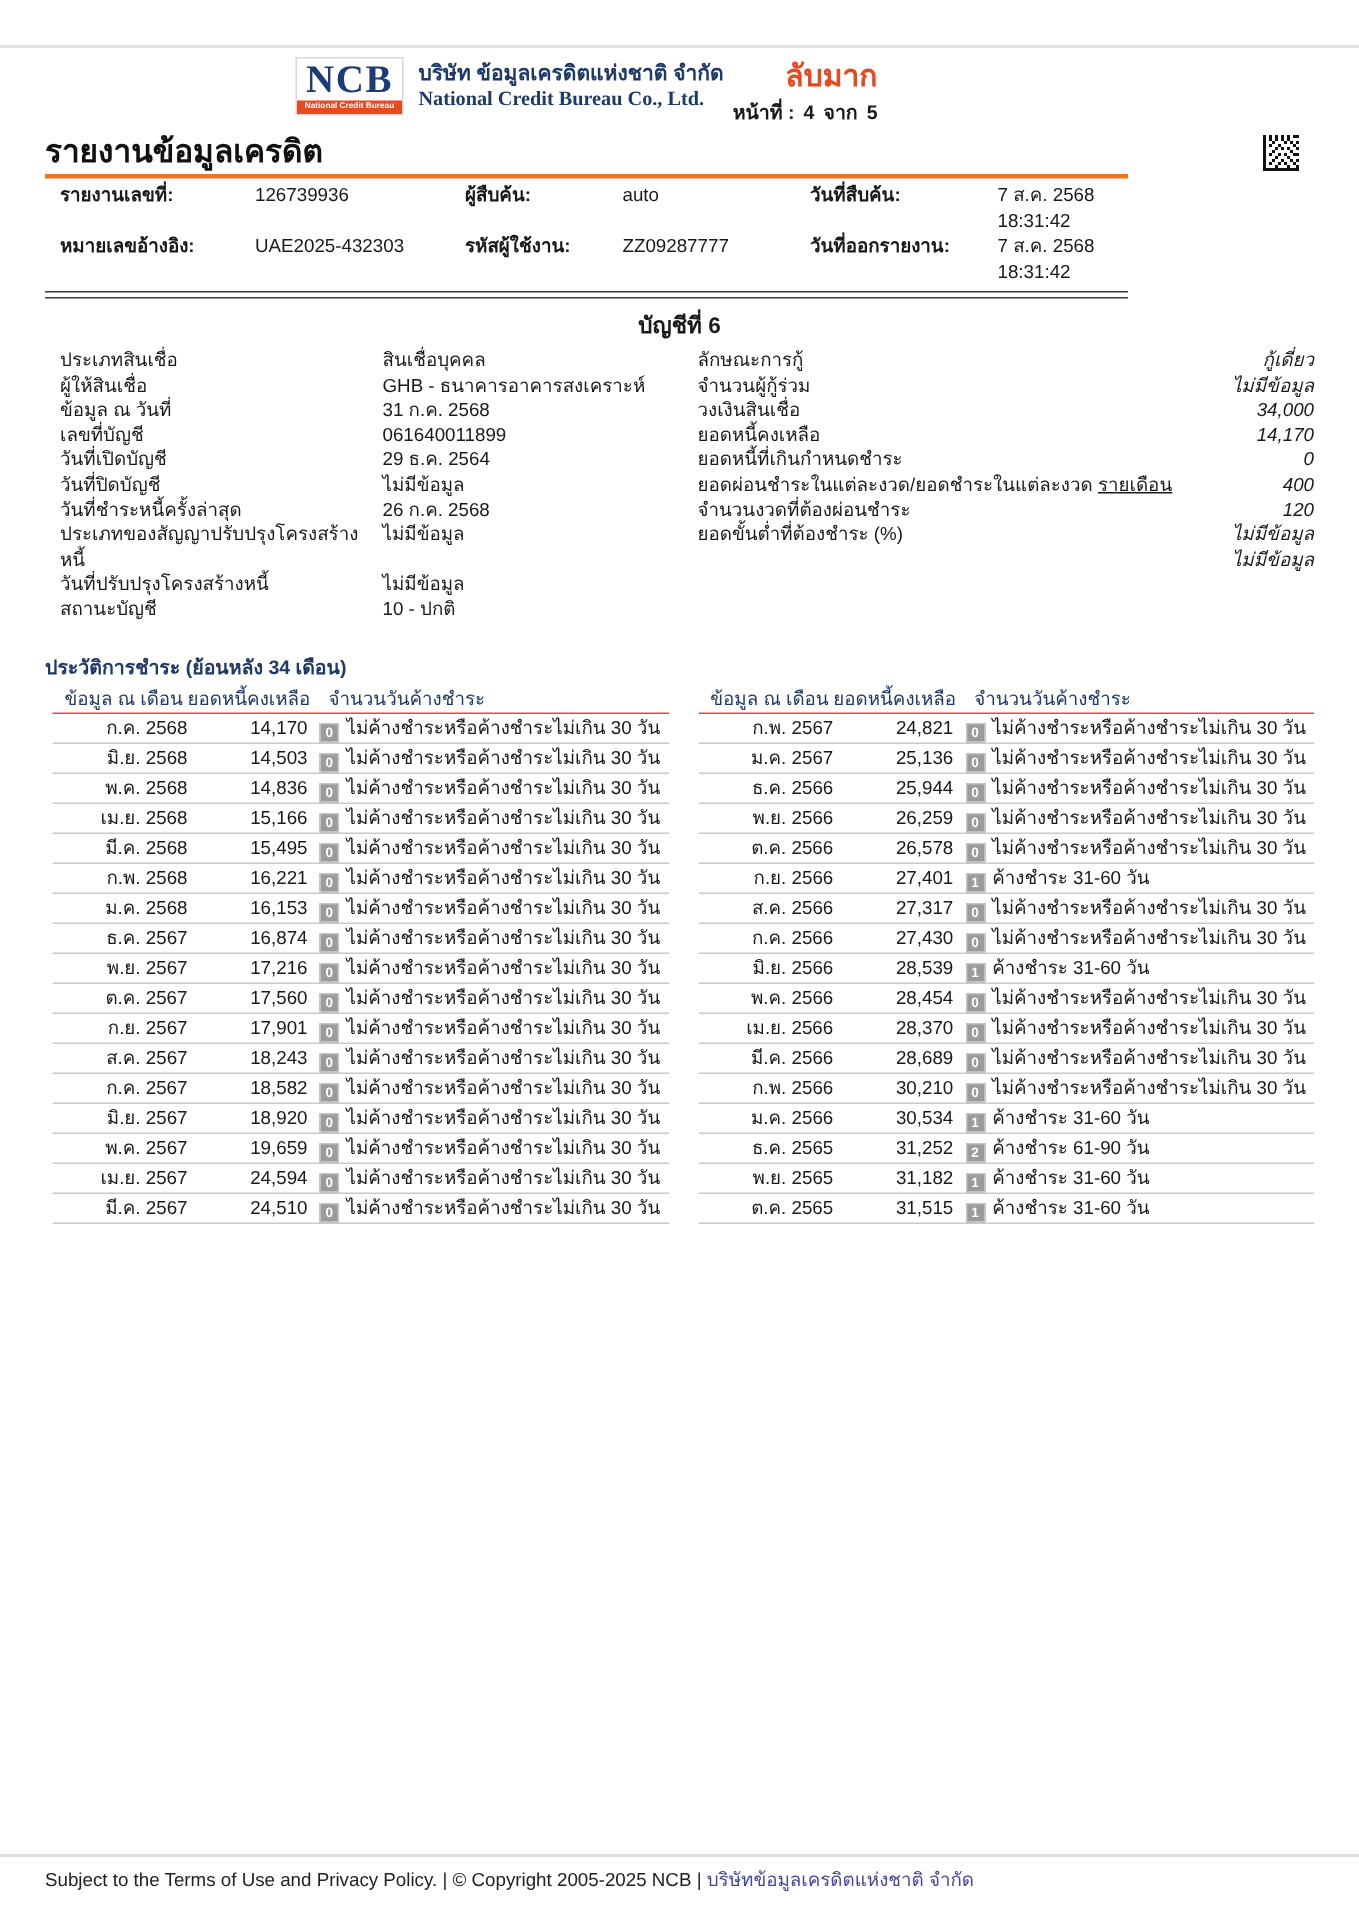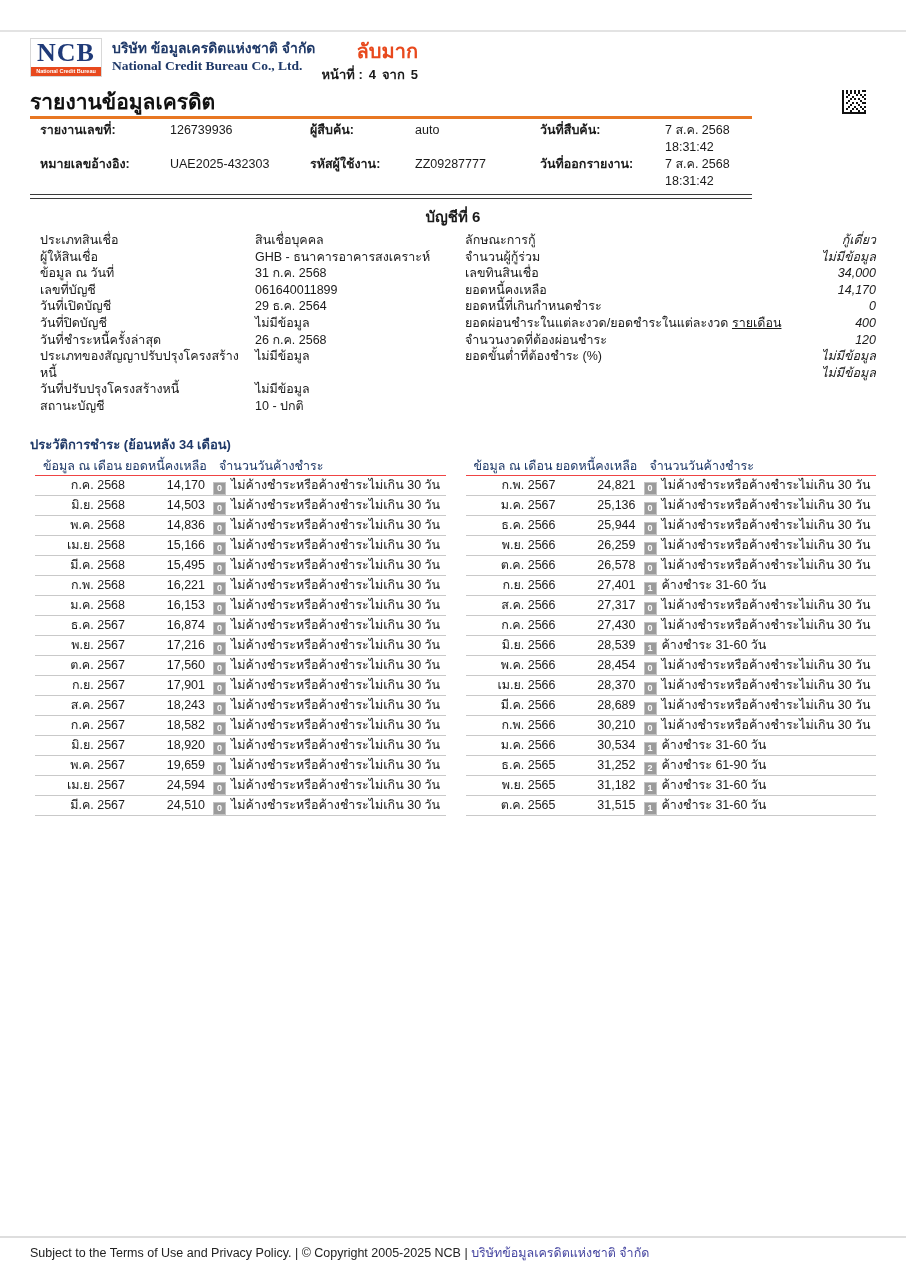--- a/index.html
+++ b/index.html
@@ -3,21 +3,21 @@
 <meta charset="utf-8">
 <style>
   * { box-sizing: border-box; margin: 0; padding: 0; }
   body { margin: 0; background: #fff; font-family: "Liberation Sans", "DejaVu Sans", sans-serif; }
   .page { position: relative; width: 906px; height: 1280px; background: #fff; overflow: hidden; color: #1a1a1a; font-size: 13px; }
   .top-rule { position: absolute; top: 30px; left: 0; width: 906px; border-top: 2px solid #e3e3e3; }
   .content { position: absolute; top: 38px; left: 30px; width: 846px; }
   .col-narrow { width: 722px; }
 
   
-  .header { display: flex; justify-content: flex-start; align-items: flex-start; height: 50px; }
+  .header { display: flex; justify-content: center; align-items: flex-start; height: 50px; }
   .header-left { display: flex; gap: 10px; }
   .logo { width: 72px; text-align: center; border: 1px solid #d8d8d8; background: #fff; }
   .logo-ncb { font-family: "Liberation Serif", "DejaVu Serif", serif; font-weight: bold; font-size: 26px; line-height: 28px; color: #1f3a78; letter-spacing: 1px; }
   .logo-banner { background: #e8491d; color: #fff; font-size: 5.5px; line-height: 9px; font-weight: bold; white-space: nowrap; overflow: hidden; }
   .company-th { color: #1f3968; font-weight: bold; font-size: 14px; line-height: 20px; }
   .company-en { color: #1f3968; font-weight: bold; font-size: 13.5px; font-family: "Liberation Serif", "DejaVu Serif", serif; }
   .header-right { text-align: right; padding-top: 2px; }
   .confidential { color: #e8491d; font-weight: bold; font-size: 20px; line-height: 22px; }
   .page-info { font-weight: bold; font-size: 13px; margin-top: 2px; }
   .page-info span { margin-left: 6px; }
@@ -181,21 +181,21 @@
             <span class="acct-label"><span>ลักษณะการกู้</span><span class="u"></span></span>
             <span class="acct-value right">กู้เดี่ยว</span>
           </div>
 
           <div class="acct-row">
             <span class="acct-label"><span>จำนวนผู้กู้ร่วม</span><span class="u"></span></span>
             <span class="acct-value right">ไม่มีข้อมูล</span>
           </div>
 
           <div class="acct-row">
-            <span class="acct-label"><span>เลขทินสินเชื่อ</span><span class="u"></span></span>
+            <span class="acct-label"><span>วงเงินสินเชื่อ</span><span class="u"></span></span>
             <span class="acct-value right">34,000</span>
           </div>
 
           <div class="acct-row">
             <span class="acct-label"><span>ยอดหนี้คงเหลือ</span><span class="u"></span></span>
             <span class="acct-value right">14,170</span>
           </div>
 
           <div class="acct-row">
             <span class="acct-label"><span>ยอดหนี้ที่เกินกำหนดชำระ</span><span class="u"></span></span>

